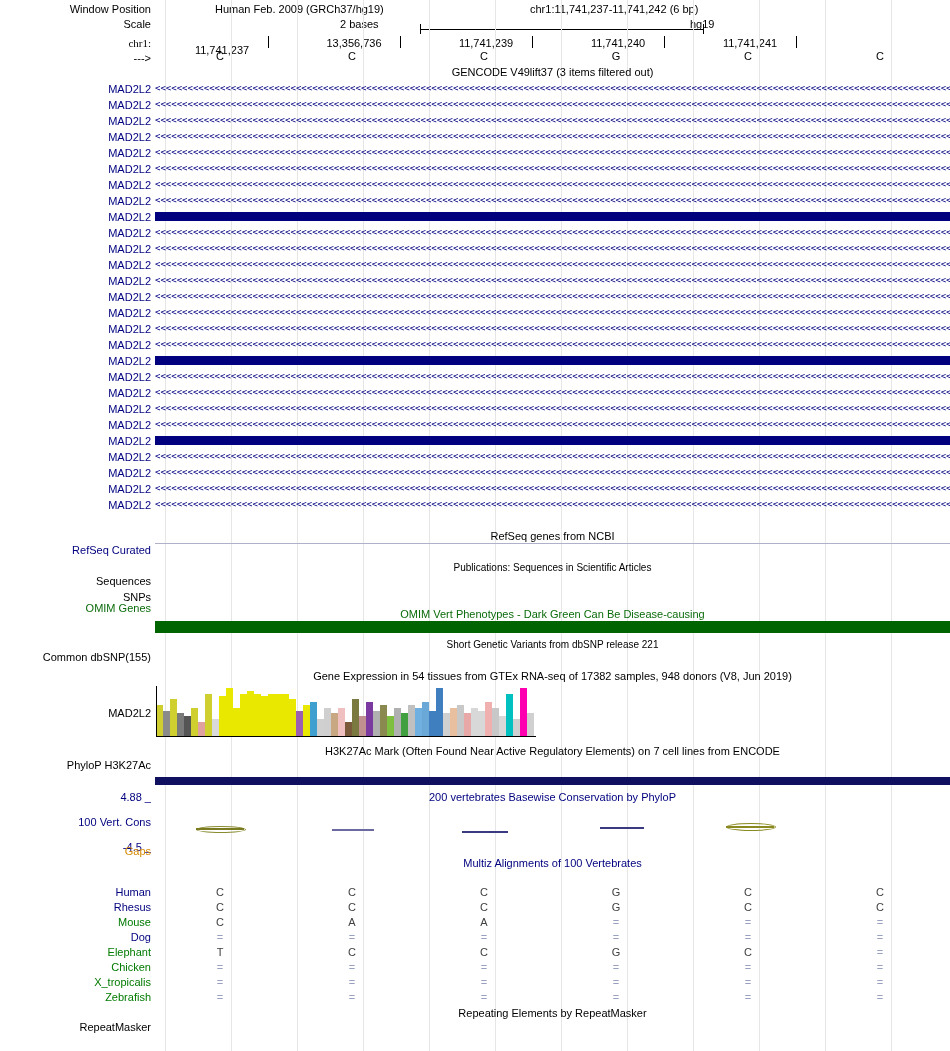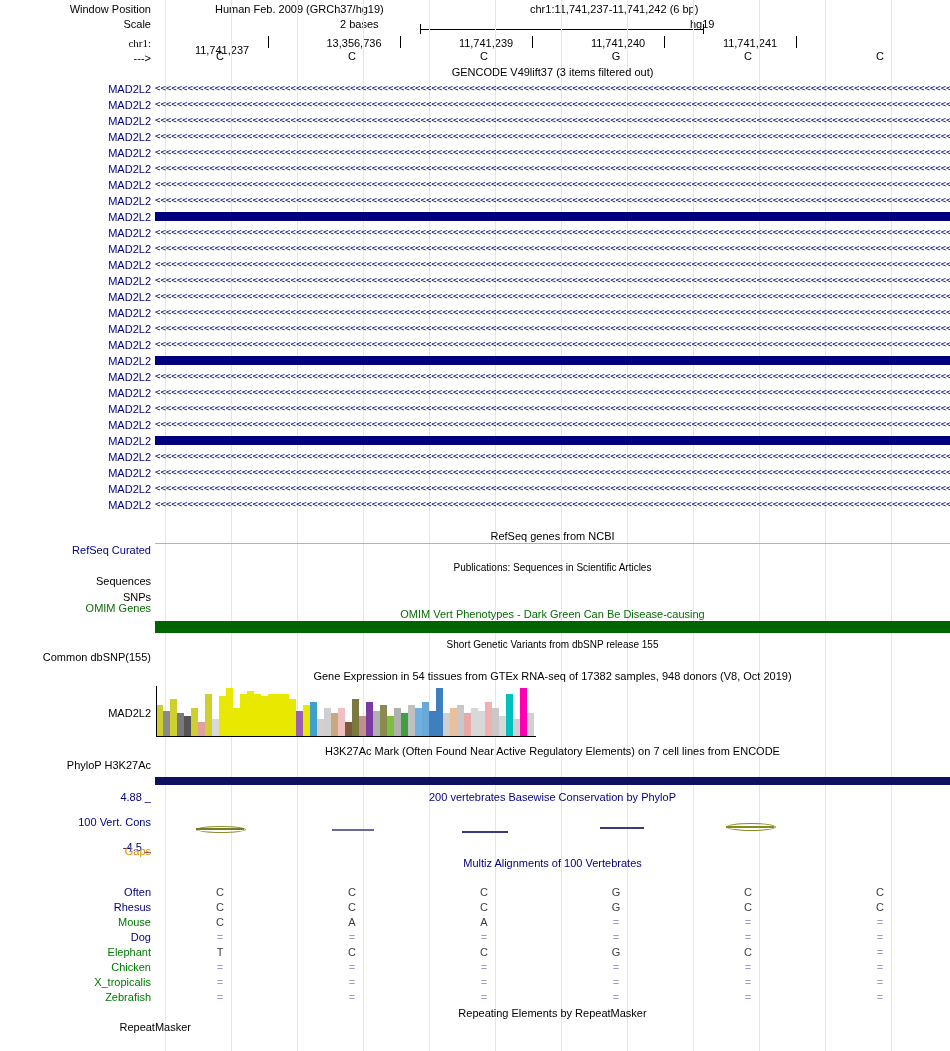--- a/index.html
+++ b/index.html
@@ -146,24 +146,24 @@
 <div class="title" style="top:530px;">RefSeq genes from NCBI</div>
 
 <div class="title small" style="top:562px;">Publications: Sequences in Scientific Articles</div>
 <div class="lbl" style="left:0;width:151px;top:575px;">Sequences</div>
 <div class="lbl" style="left:0;width:151px;top:591px;">SNPs</div>
 
 <div class="title darkgreen" style="top:608px;">OMIM Vert Phenotypes - Dark Green Can Be Disease-causing</div>
 <div class="lbl darkgreen" style="left:0;width:151px;top:602px;">OMIM Genes</div>
 <div style="position:absolute;left:155px;top:621px;width:795px;height:12px;background:#006400;"></div>
 
-<div class="title small" style="top:639px;">Short Genetic Variants from dbSNP release 155</div>
+<div class="title small" style="top:639px;">Short Genetic Variants from dbSNP release 221</div>
 <div class="lbl" style="left:0;width:151px;top:651px;">Common dbSNP(155)</div>
 
-<div class="title" style="top:670px;">Gene Expression in 54 tissues from GTEx RNA-seq of 17382 samples, 948 donors (V8, Oct 2019)</div>
+<div class="title" style="top:670px;">Gene Expression in 54 tissues from GTEx RNA-seq of 17382 samples, 948 donors (V8, Jun 2019)</div>
 <div class="lbl" style="left:0;width:151px;top:707px;">MAD2L2</div>
 <div id="gtex-chart" style="position:absolute;left:156px;top:686px;width:380px;height:50px;">
     <div class="expr-bar" title="t1" style="left: 0px; height: 31px; background: rgb(207, 207, 48);"></div>
     <div class="expr-bar" title="t2" style="left: 7px; height: 25px; background: rgb(138, 138, 138);"></div>
     <div class="expr-bar" title="t3" style="left: 14px; height: 37px; background: rgb(207, 207, 48);"></div>
     <div class="expr-bar" title="t4" style="left: 21px; height: 23px; background: rgb(122, 122, 122);"></div>
     <div class="expr-bar" title="t5" style="left: 28px; height: 20px; background: rgb(85, 85, 85);"></div>
     <div class="expr-bar" title="t6" style="left: 35px; height: 28px; background: rgb(207, 207, 48);"></div>
     <div class="expr-bar" title="t7" style="left: 42px; height: 14px; background: rgb(224, 160, 160);"></div>
     <div class="expr-bar" title="t8" style="left: 49px; height: 42px; background: rgb(207, 207, 48);"></div>
@@ -231,21 +231,21 @@
   <div class="consbar" style="left:332px;top:829px;width:42px;background:#6a6aa0;"></div>
   <div class="consbar" style="left:462px;top:831px;width:46px;background:#3a3a80;"></div>
   <div class="consbar" style="left:600px;top:827px;width:44px;background:#3a3a80;"></div>
   <div class="consbar" style="left:726px;top:823px;width:48px;height:6px;border:1px solid #8a8a20;background:transparent;border-radius:50%;"></div>
   <div class="consbar" style="left:726px;top:826px;width:48px;background:#8a8a20;"></div>
 </div>
 
 <div class="title navy" style="top:857px;">Multiz Alignments of 100 Vertebrates</div>
 <div class="lbl orange" style="left:0;width:151px;top:845px;">Gaps</div>
 <div id="align-labels">
-    <div class="alignrow" style="top: 886px; color: rgb(0, 0, 127);">Often</div>
+    <div class="alignrow" style="top: 886px; color: rgb(0, 0, 127);">Human</div>
     <div class="alignrow" style="top: 901px; color: rgb(0, 0, 127);">Rhesus</div>
     <div class="alignrow" style="top: 916px; color: rgb(0, 122, 0);">Mouse</div>
     <div class="alignrow" style="top: 931px; color: rgb(0, 0, 127);">Dog</div>
     <div class="alignrow" style="top: 946px; color: rgb(0, 122, 0);">Elephant</div>
     <div class="alignrow" style="top: 961px; color: rgb(0, 122, 0);">Chicken</div>
     <div class="alignrow" style="top: 976px; color: rgb(0, 122, 0);">X_tropicalis</div>
     <div class="alignrow" style="top: 991px; color: rgb(0, 122, 0);">Zebrafish</div>
   </div>
 <div id="align-bases">
     <div class="baseletter" style="left: 210px; top: 886px; color: rgb(64, 64, 64);">C</div>
@@ -292,13 +292,13 @@
     <div class="baseletter" style="left: 870px; top: 901px; color: rgb(64, 64, 64);">C</div>
     <div class="baseletter" style="left: 870px; top: 916px; color: rgb(154, 160, 192);">=</div>
     <div class="baseletter" style="left: 870px; top: 931px; color: rgb(154, 160, 192);">=</div>
     <div class="baseletter" style="left: 870px; top: 946px; color: rgb(154, 160, 192);">=</div>
     <div class="baseletter" style="left: 870px; top: 961px; color: rgb(154, 160, 192);">=</div>
     <div class="baseletter" style="left: 870px; top: 976px; color: rgb(154, 160, 192);">=</div>
     <div class="baseletter" style="left: 870px; top: 991px; color: rgb(154, 160, 192);">=</div>
   </div>
 
 <div class="title" style="top:1007px;">Repeating Elements by RepeatMasker</div>
-<div class="lbl" style="left:0;width:151px;top:1021px;padding-left:40px;">RepeatMasker</div>
+<div class="lbl" style="left:0;width:151px;top:1021px;">RepeatMasker</div>
 
 </body></html>

